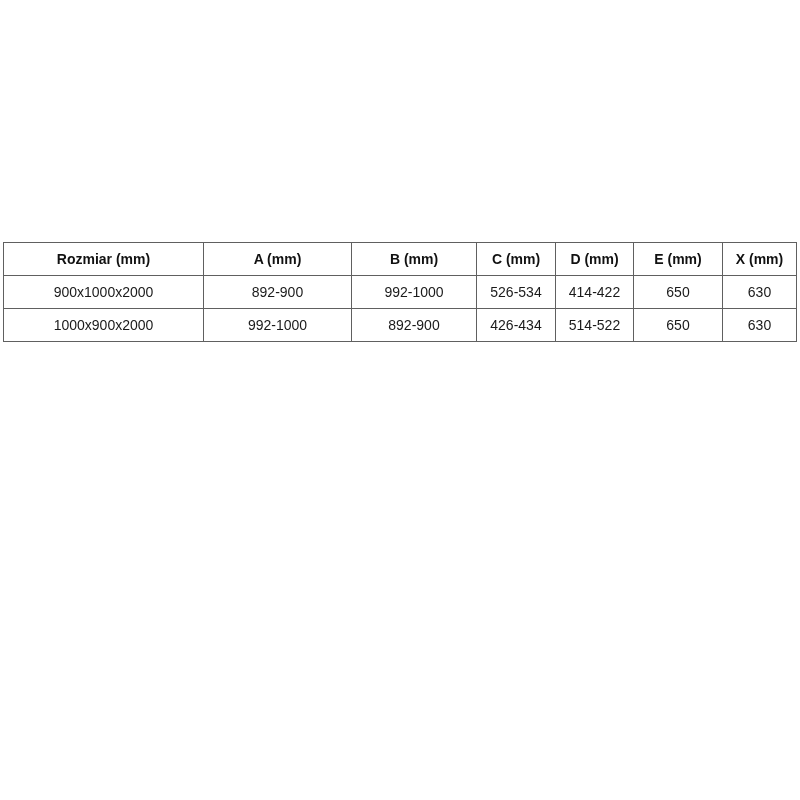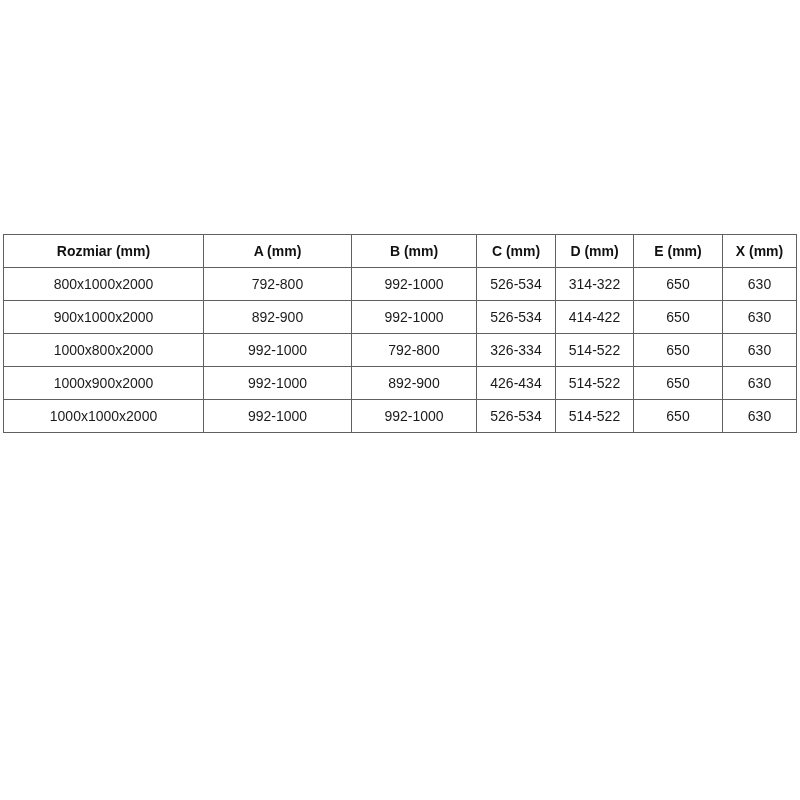--- a/index.html
+++ b/index.html
@@ -9,21 +9,21 @@
   }
   body {
     width: 800px;
     height: 800px;
     position: relative;
     font-family: "Liberation Sans", sans-serif;
   }
   .table-wrap {
     position: absolute;
     left: 3px;
-    top: 234px;
+    top: 242px;
   }
   table.size-table {
     border-collapse: collapse;
     table-layout: fixed;
     width: 793px;
   }
   table.size-table th,
   table.size-table td {
     border: 1px solid #606060;
     height: 32px;
@@ -60,59 +60,32 @@
         <th>A (mm)</th>
         <th>B (mm)</th>
         <th>C (mm)</th>
         <th>D (mm)</th>
         <th>E (mm)</th>
         <th>X (mm)</th>
       </tr>
     </thead>
     <tbody>
       <tr>
-        <td>800x1000x2000</td>
-        <td>792-800</td>
-        <td>992-1000</td>
-        <td>526-534</td>
-        <td>314-322</td>
-        <td>650</td>
-        <td>630</td>
-      </tr>
-      <tr>
         <td>900x1000x2000</td>
         <td>892-900</td>
         <td>992-1000</td>
         <td>526-534</td>
         <td>414-422</td>
-        <td>650</td>
-        <td>630</td>
-      </tr>
-      <tr>
-        <td>1000x800x2000</td>
-        <td>992-1000</td>
-        <td>792-800</td>
-        <td>326-334</td>
-        <td>514-522</td>
         <td>650</td>
         <td>630</td>
       </tr>
       <tr>
         <td>1000x900x2000</td>
         <td>992-1000</td>
         <td>892-900</td>
         <td>426-434</td>
         <td>514-522</td>
         <td>650</td>
         <td>630</td>
       </tr>
-      <tr>
-        <td>1000x1000x2000</td>
-        <td>992-1000</td>
-        <td>992-1000</td>
-        <td>526-534</td>
-        <td>514-522</td>
-        <td>650</td>
-        <td>630</td>
-      </tr>
     </tbody>
   </table>
 </div>
 
 </body></html>

